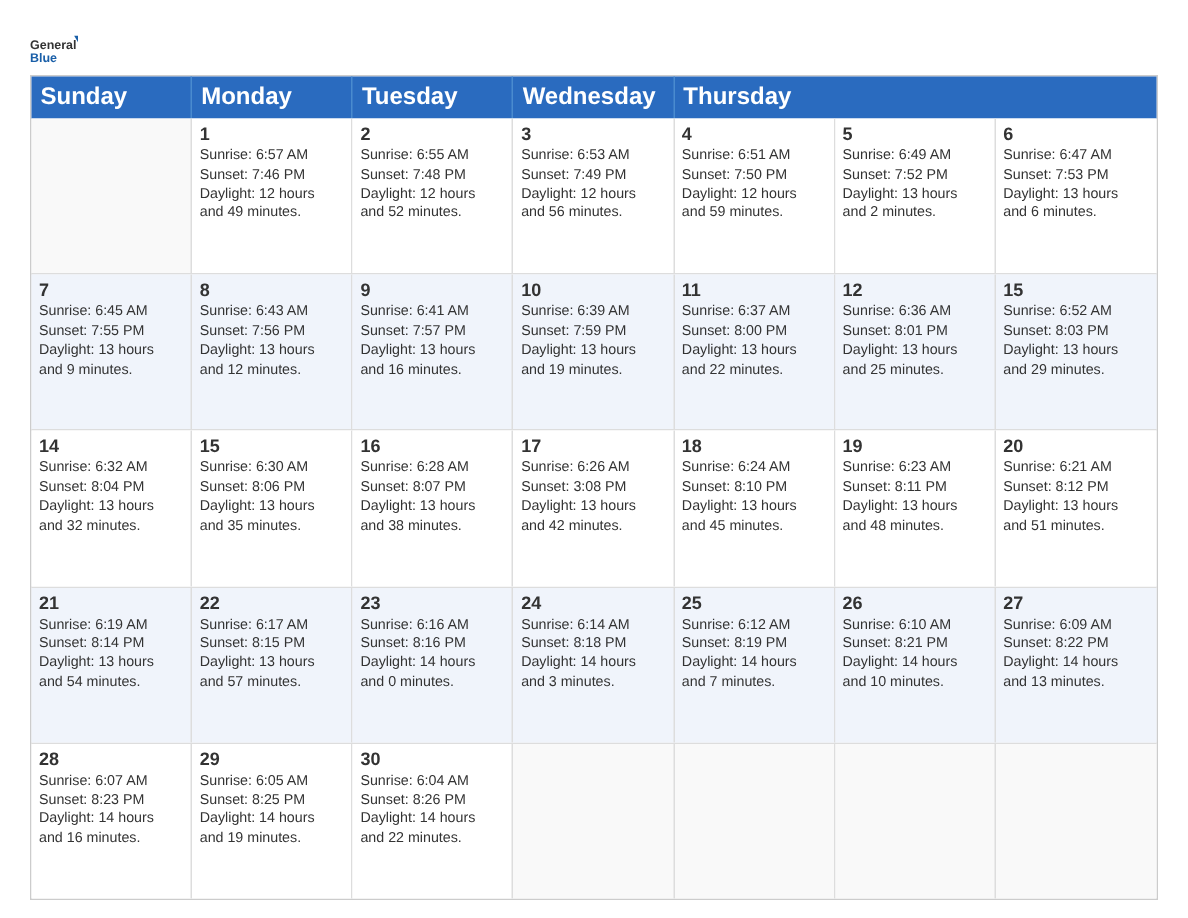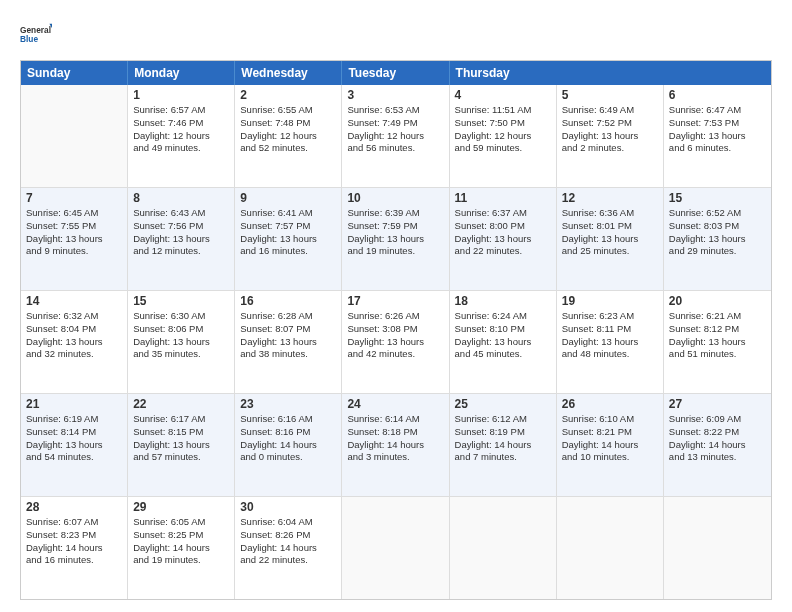--- a/index.html
+++ b/index.html
@@ -14,21 +14,20 @@
       width: 792px;
       height: 612px;
       padding: 18px 20px 12px 20px;
       display: flex;
       flex-direction: column;
     }
     .header {
       display: flex;
       justify-content: space-between;
       align-items: flex-start;
-      margin-bottom: 10px;
     }
     .logo {
       display: flex;
       align-items: center;
       gap: 4px;
     }
     .title-block {
       text-align: right;
     }
     .main-title {
@@ -49,21 +48,21 @@
       border: 1px solid #ccc;
     }
     .cal-header-row {
       display: grid;
       grid-template-columns: repeat(7, 1fr);
       background: #2a6bbf;
     }
     .cal-header-cell {
       color: #fff;
       font-weight: bold;
-      font-size: 12px;
+      font-size: 16px;
       padding: 5px 6px;
       text-align: left;
       border-right: 1px solid #4a8bcf;
     }
     .cal-header-cell:last-child { border-right: none; }
     .cal-body {
       flex: 1;
       display: flex;
       flex-direction: column;
     }
@@ -115,22 +114,22 @@
     <div class="title-block">
       <div class="main-title"></div>
       <div class="subtitle"></div>
     </div>
   </div>
 
   <div class="calendar">
     <div class="cal-header-row">
     <div class="cal-header-cell">Sunday</div>
         <div class="cal-header-cell">Monday</div>
+        <div class="cal-header-cell">Tuesday</div>
         <div class="cal-header-cell">Wednesday</div>
-        <div class="cal-header-cell">Tuesday</div>
         <div class="cal-header-cell">Thursday</div>
       </div>
     <div class="cal-body">
     <div class="cal-week">
           <div class="cal-cell empty"></div>
           <div class="cal-cell">
             <span class="day-num">1</span>
             <span class="cell-line">Sunrise: 6:57 AM</span>
             <span class="cell-line">Sunset: 7:46 PM</span>
             <span class="cell-line">Daylight: 12 hours</span>
@@ -145,21 +144,21 @@
           </div>
           <div class="cal-cell">
             <span class="day-num">3</span>
             <span class="cell-line">Sunrise: 6:53 AM</span>
             <span class="cell-line">Sunset: 7:49 PM</span>
             <span class="cell-line">Daylight: 12 hours</span>
             <span class="cell-line">and 56 minutes.</span>
           </div>
           <div class="cal-cell">
             <span class="day-num">4</span>
-            <span class="cell-line">Sunrise: 11:51 AM</span>
+            <span class="cell-line">Sunrise: 6:51 AM</span>
             <span class="cell-line">Sunset: 7:50 PM</span>
             <span class="cell-line">Daylight: 12 hours</span>
             <span class="cell-line">and 59 minutes.</span>
           </div>
           <div class="cal-cell">
             <span class="day-num">5</span>
             <span class="cell-line">Sunrise: 6:49 AM</span>
             <span class="cell-line">Sunset: 7:52 PM</span>
             <span class="cell-line">Daylight: 13 hours</span>
             <span class="cell-line">and 2 minutes.</span>

